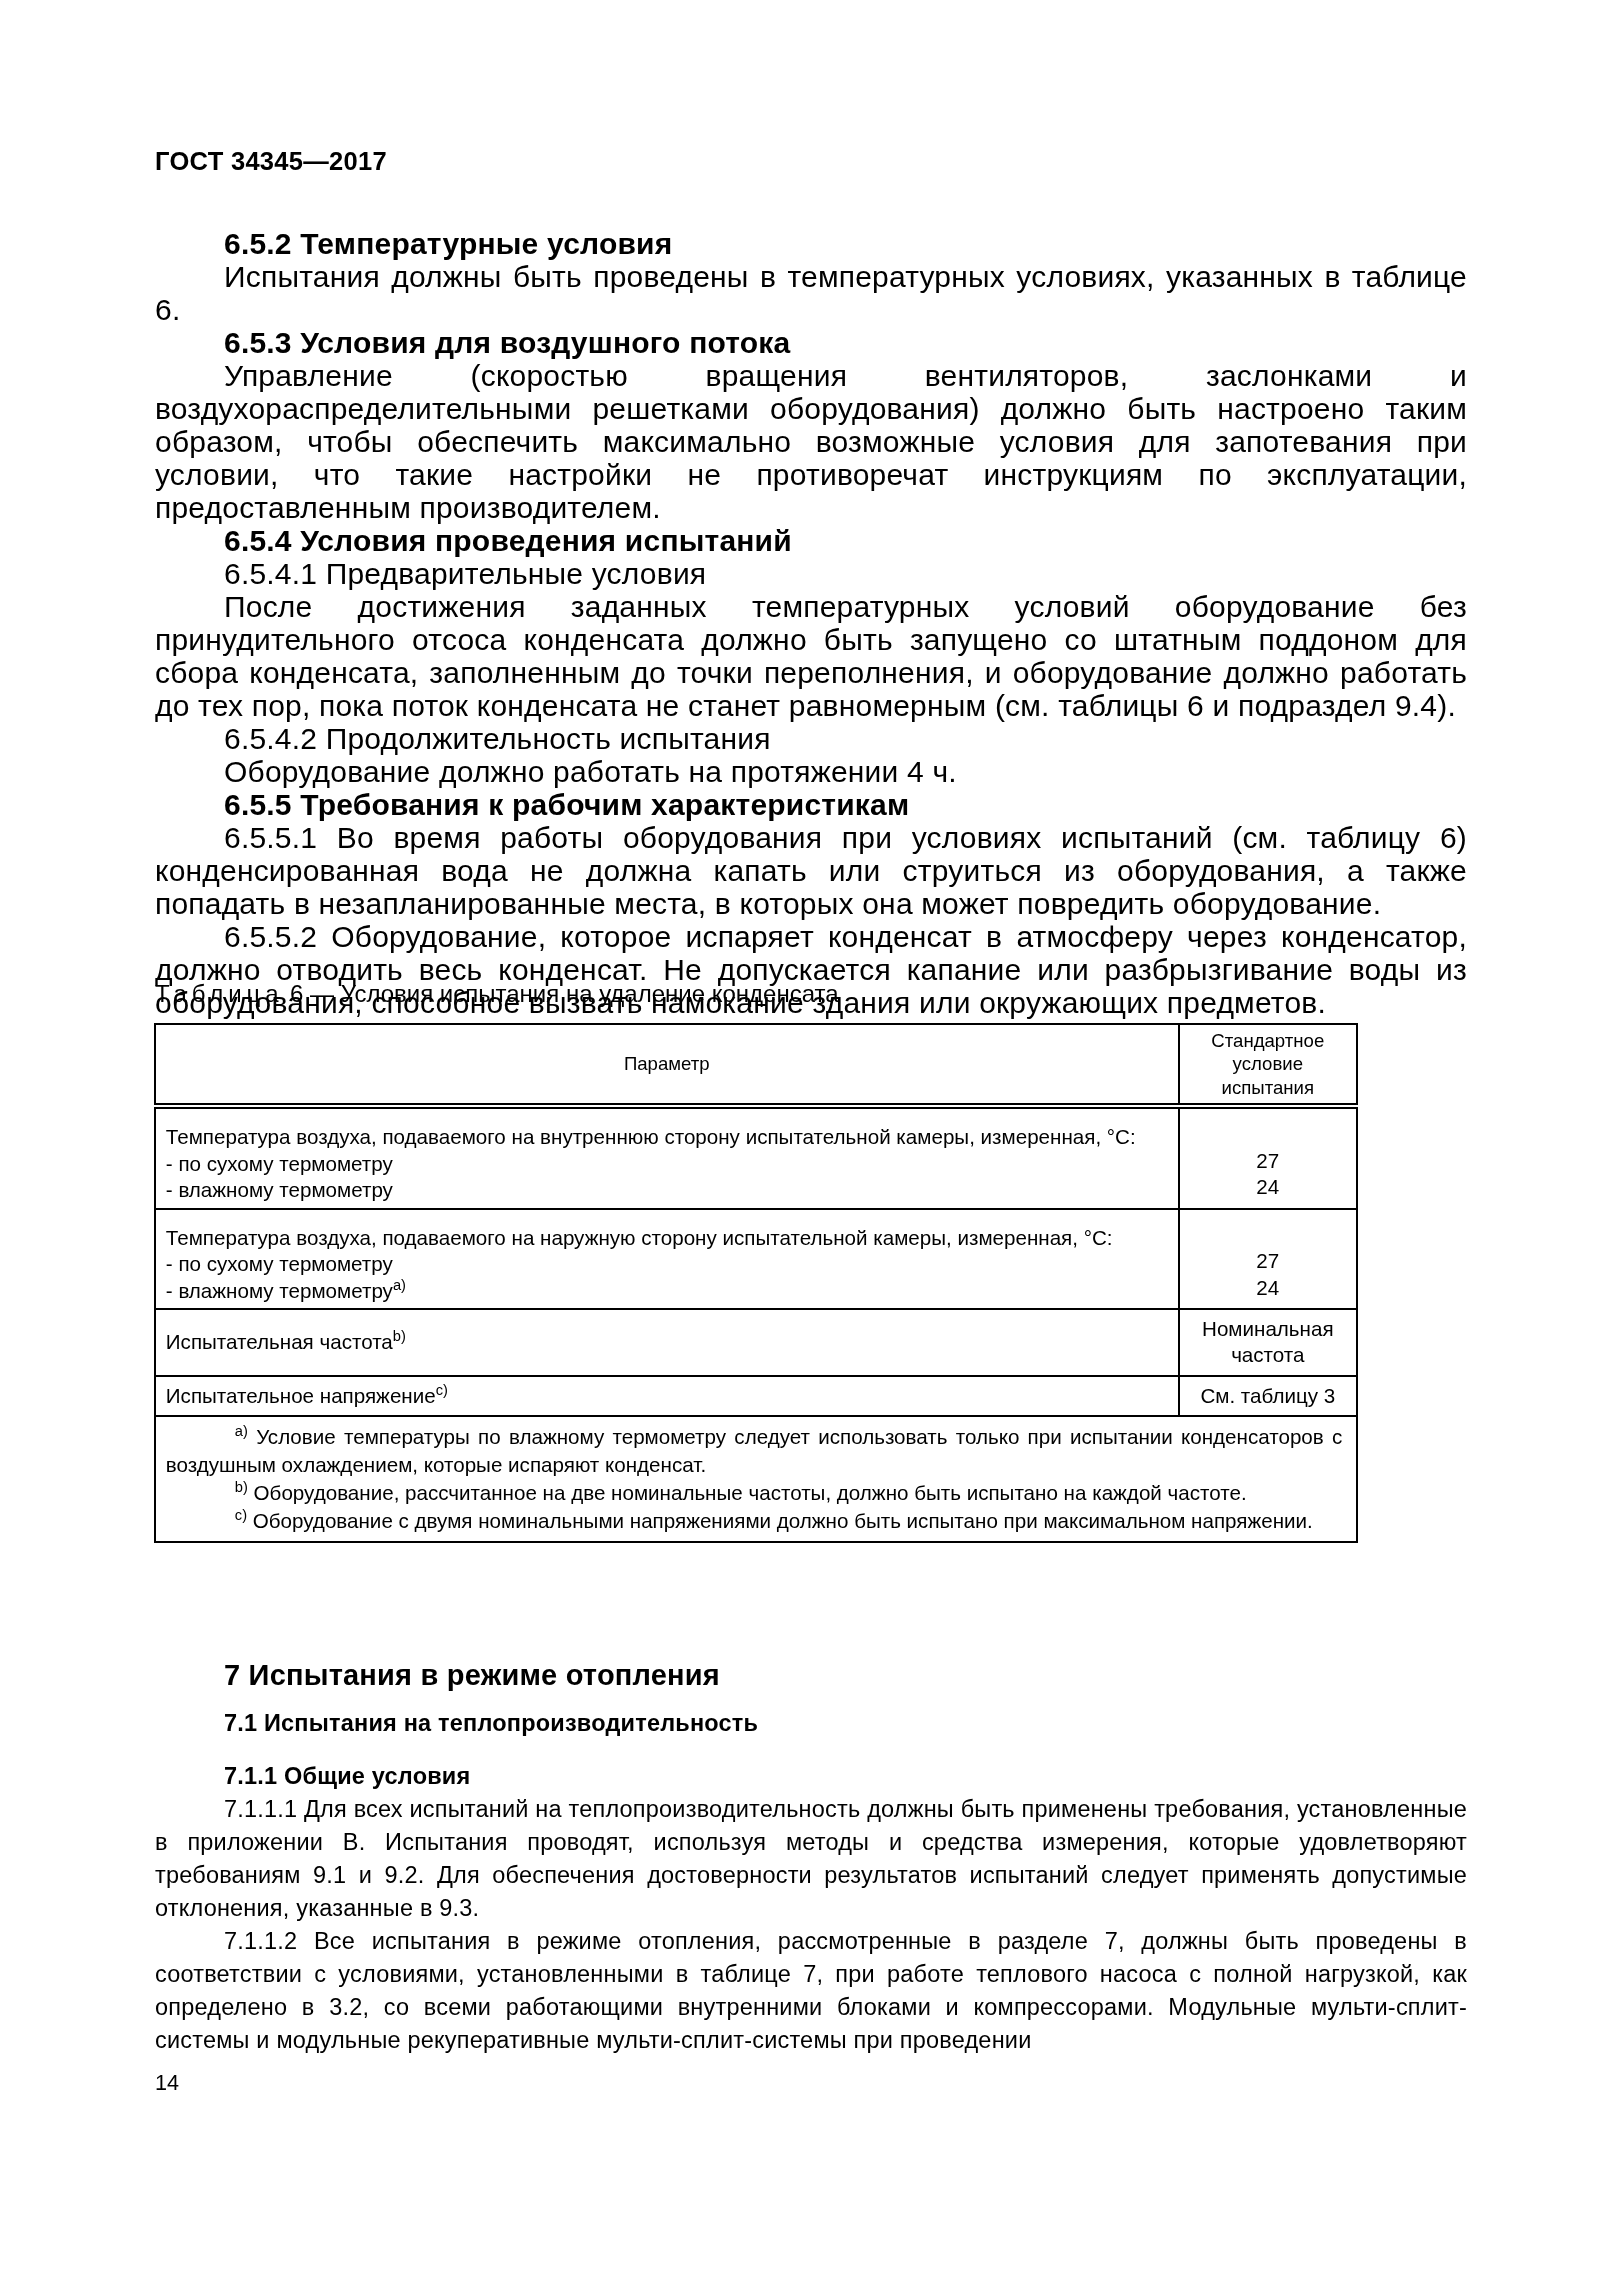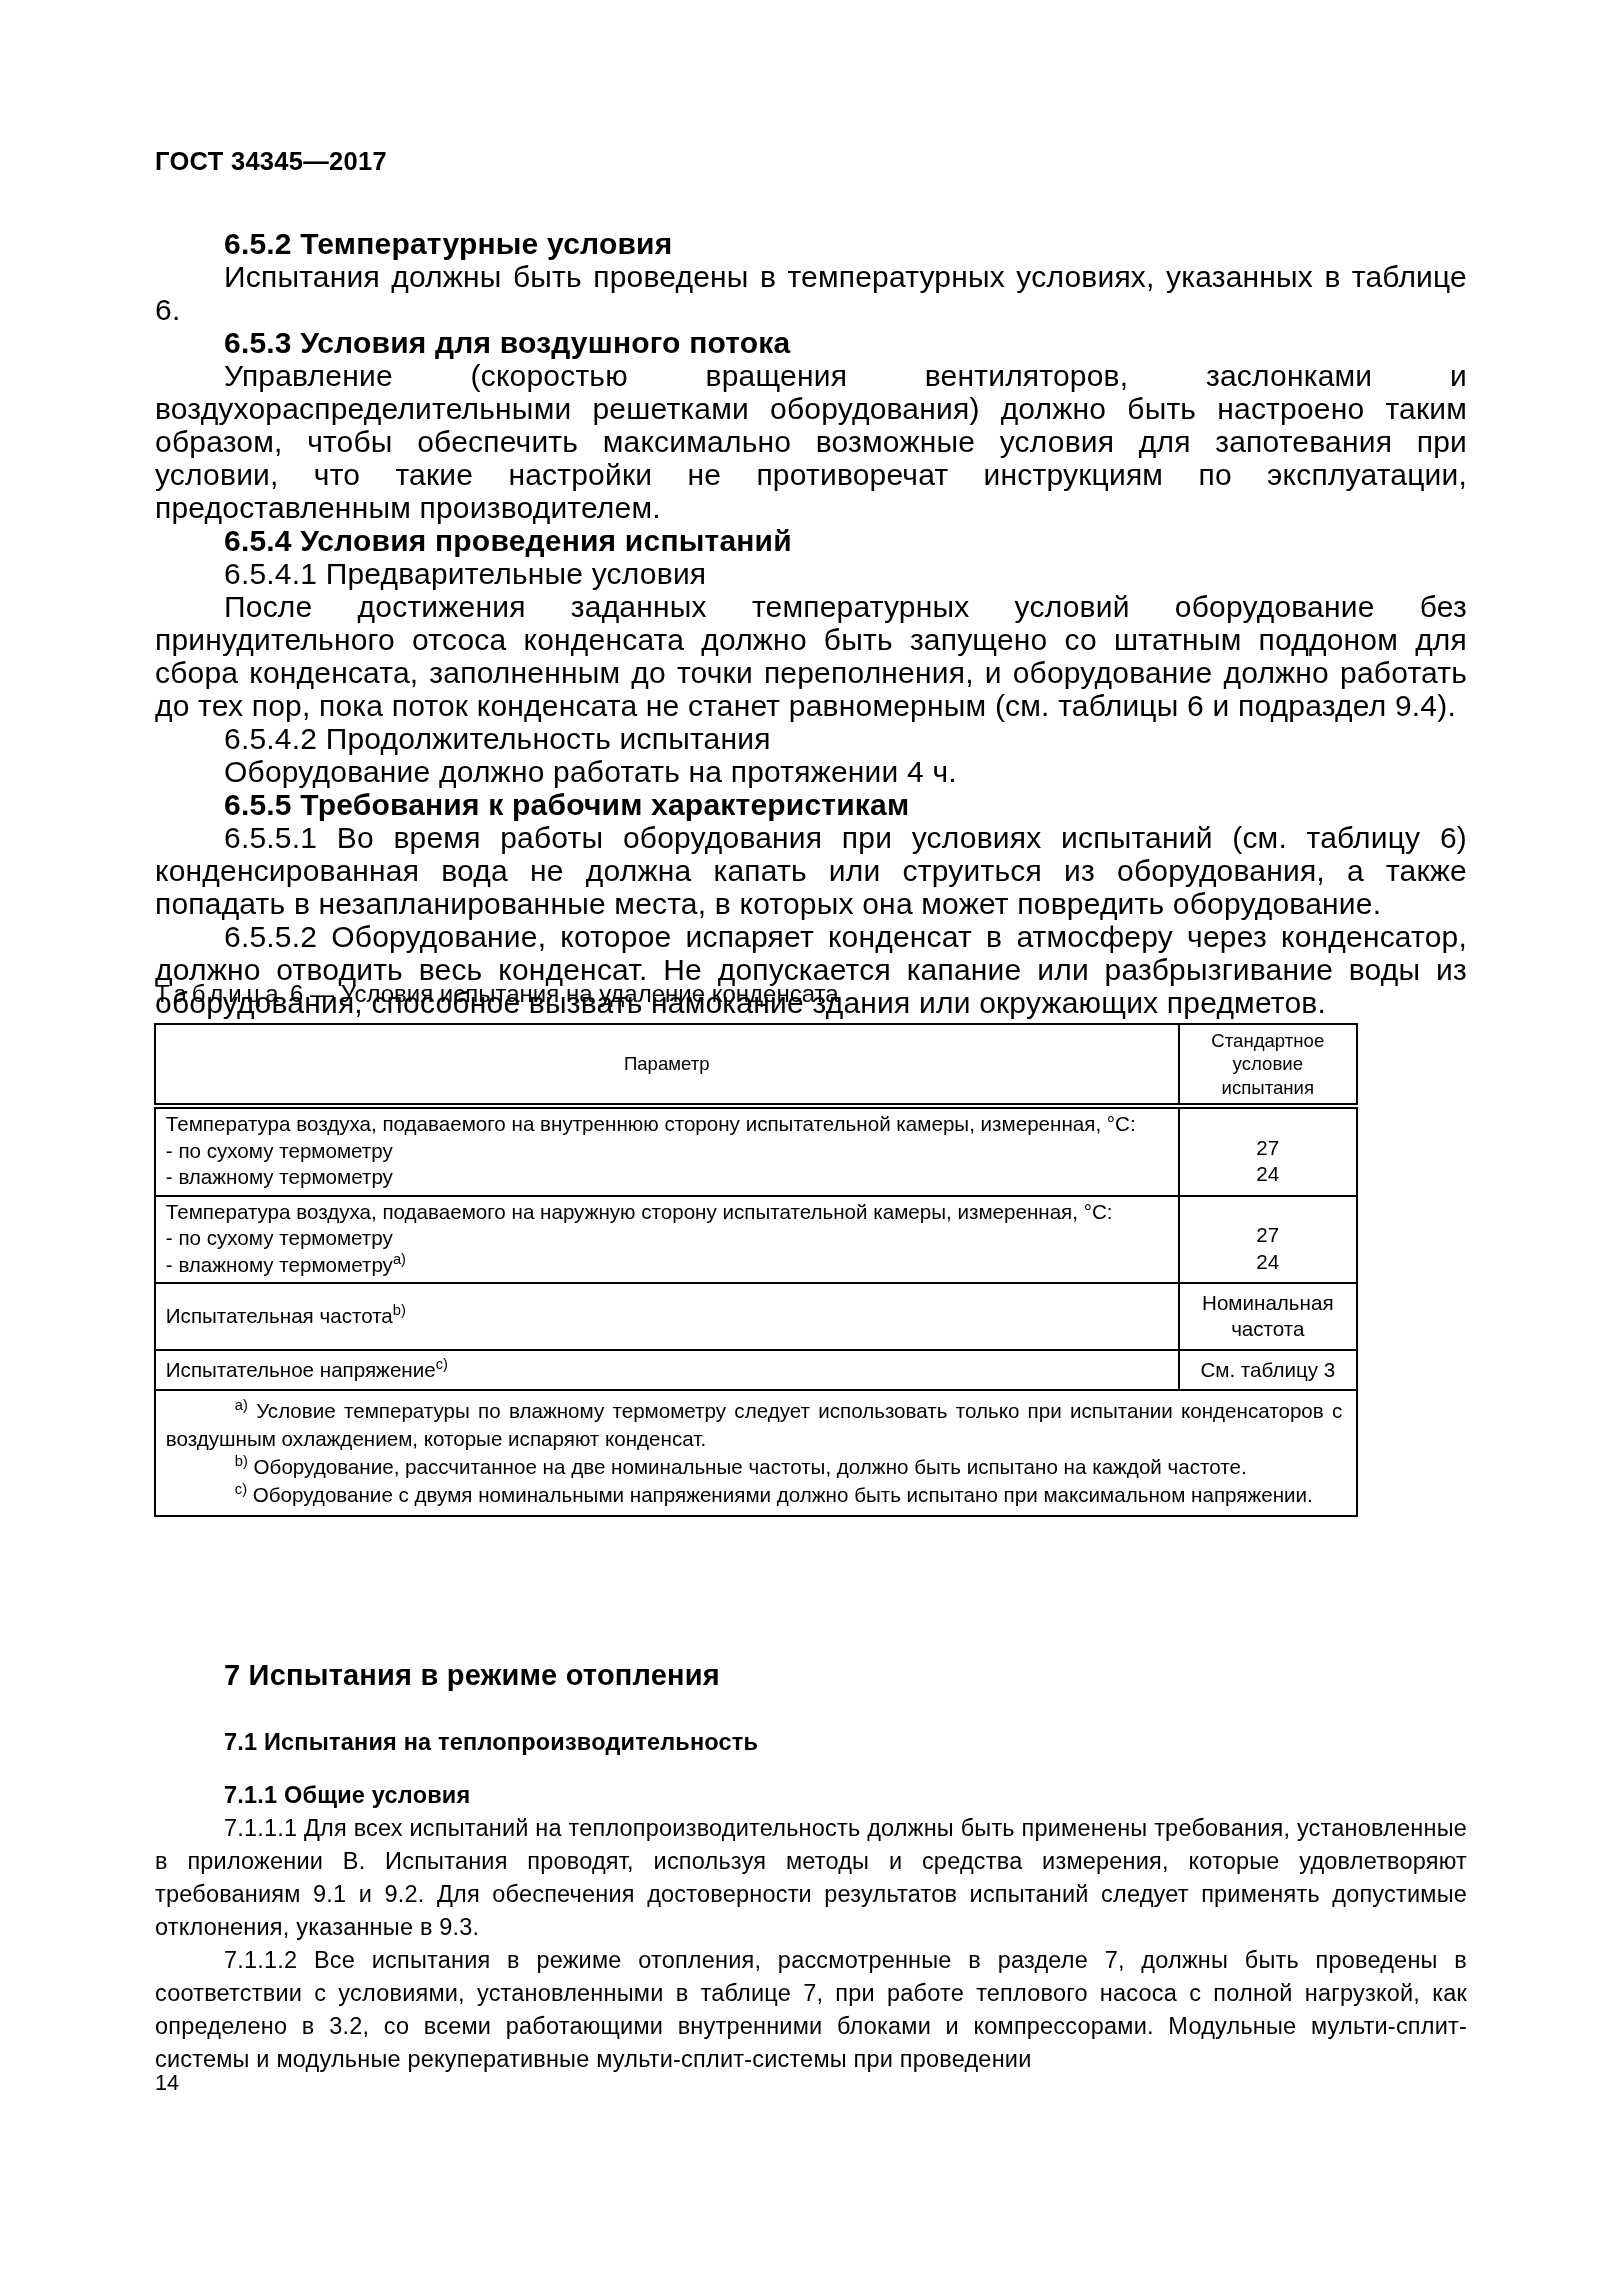--- a/index.html
+++ b/index.html
@@ -24,28 +24,28 @@
   }
   .caption .spaced { letter-spacing: 4.9px; }
   table.t6 {
     position: absolute; left: 154px; top: 1023px; width: 1204px;
     border-collapse: collapse; font-size: 20.6px; line-height: 26.5px;
   }
   table.t6 td, table.t6 th { border: 2.9px solid #000; padding: 0 9.8px; vertical-align: top; font-weight: normal; }
   table.t6 th { height: 57px; vertical-align: middle; text-align: center; font-size: 18.6px; line-height: 23.5px; padding: 3.9px 9.8px; }
   table.t6 thead tr { border-bottom: 6.9px double #000; }
   table.t6 th.c1 { width: 1002px; }
-  table.t6 td.param { padding-top: 2px; padding-bottom: 3.9px; }
+  table.t6 td.param { padding-top: 15px; padding-bottom: 3.9px; }
   table.t6 td.val { text-align: center; vertical-align: bottom; padding-bottom: 7px; }
   table.t6 td.single { vertical-align: middle; padding-top: 5.9px; padding-bottom: 5.9px; }
   table.t6 td.foot { padding: 5.9px 13.7px 5.9px 9.8px; line-height: 28px; font-size: 20.6px; border-radius: 10px; }
   table.t6 td.foot p { margin: 0; text-indent: 69px; text-align: justify; }
   sup { font-size: 14.7px; line-height: 0; vertical-align: 7.8px; }
   .sec7 { position: absolute; left: 155px; top: 1656px; width: 1312px; font-size: 23.5px; line-height: 33px; letter-spacing: 0.2px; }
-  .sec7 .h1 { font-weight: bold; font-size: 29px; line-height: 39px; text-indent: 69px; margin: 0 0 31px 0; }
+  .sec7 .h1 { font-weight: bold; font-size: 29px; line-height: 39px; text-indent: 69px; margin: 0 0 12px 0; }
   .sec7 .h2 { font-weight: bold; margin: 0 0 19.6px 0; }
   .pagenum { position: absolute; left: 155px; top: 2070px; font-size: 21.6px; text-align: center; }
 </style>
 </head>
 <body>
 
 <div class="doc-header">ГОСТ 34345—2017</div>
 
 <div class="body-block">
   <p class="h">6.5.2 Температурные условия</p>

